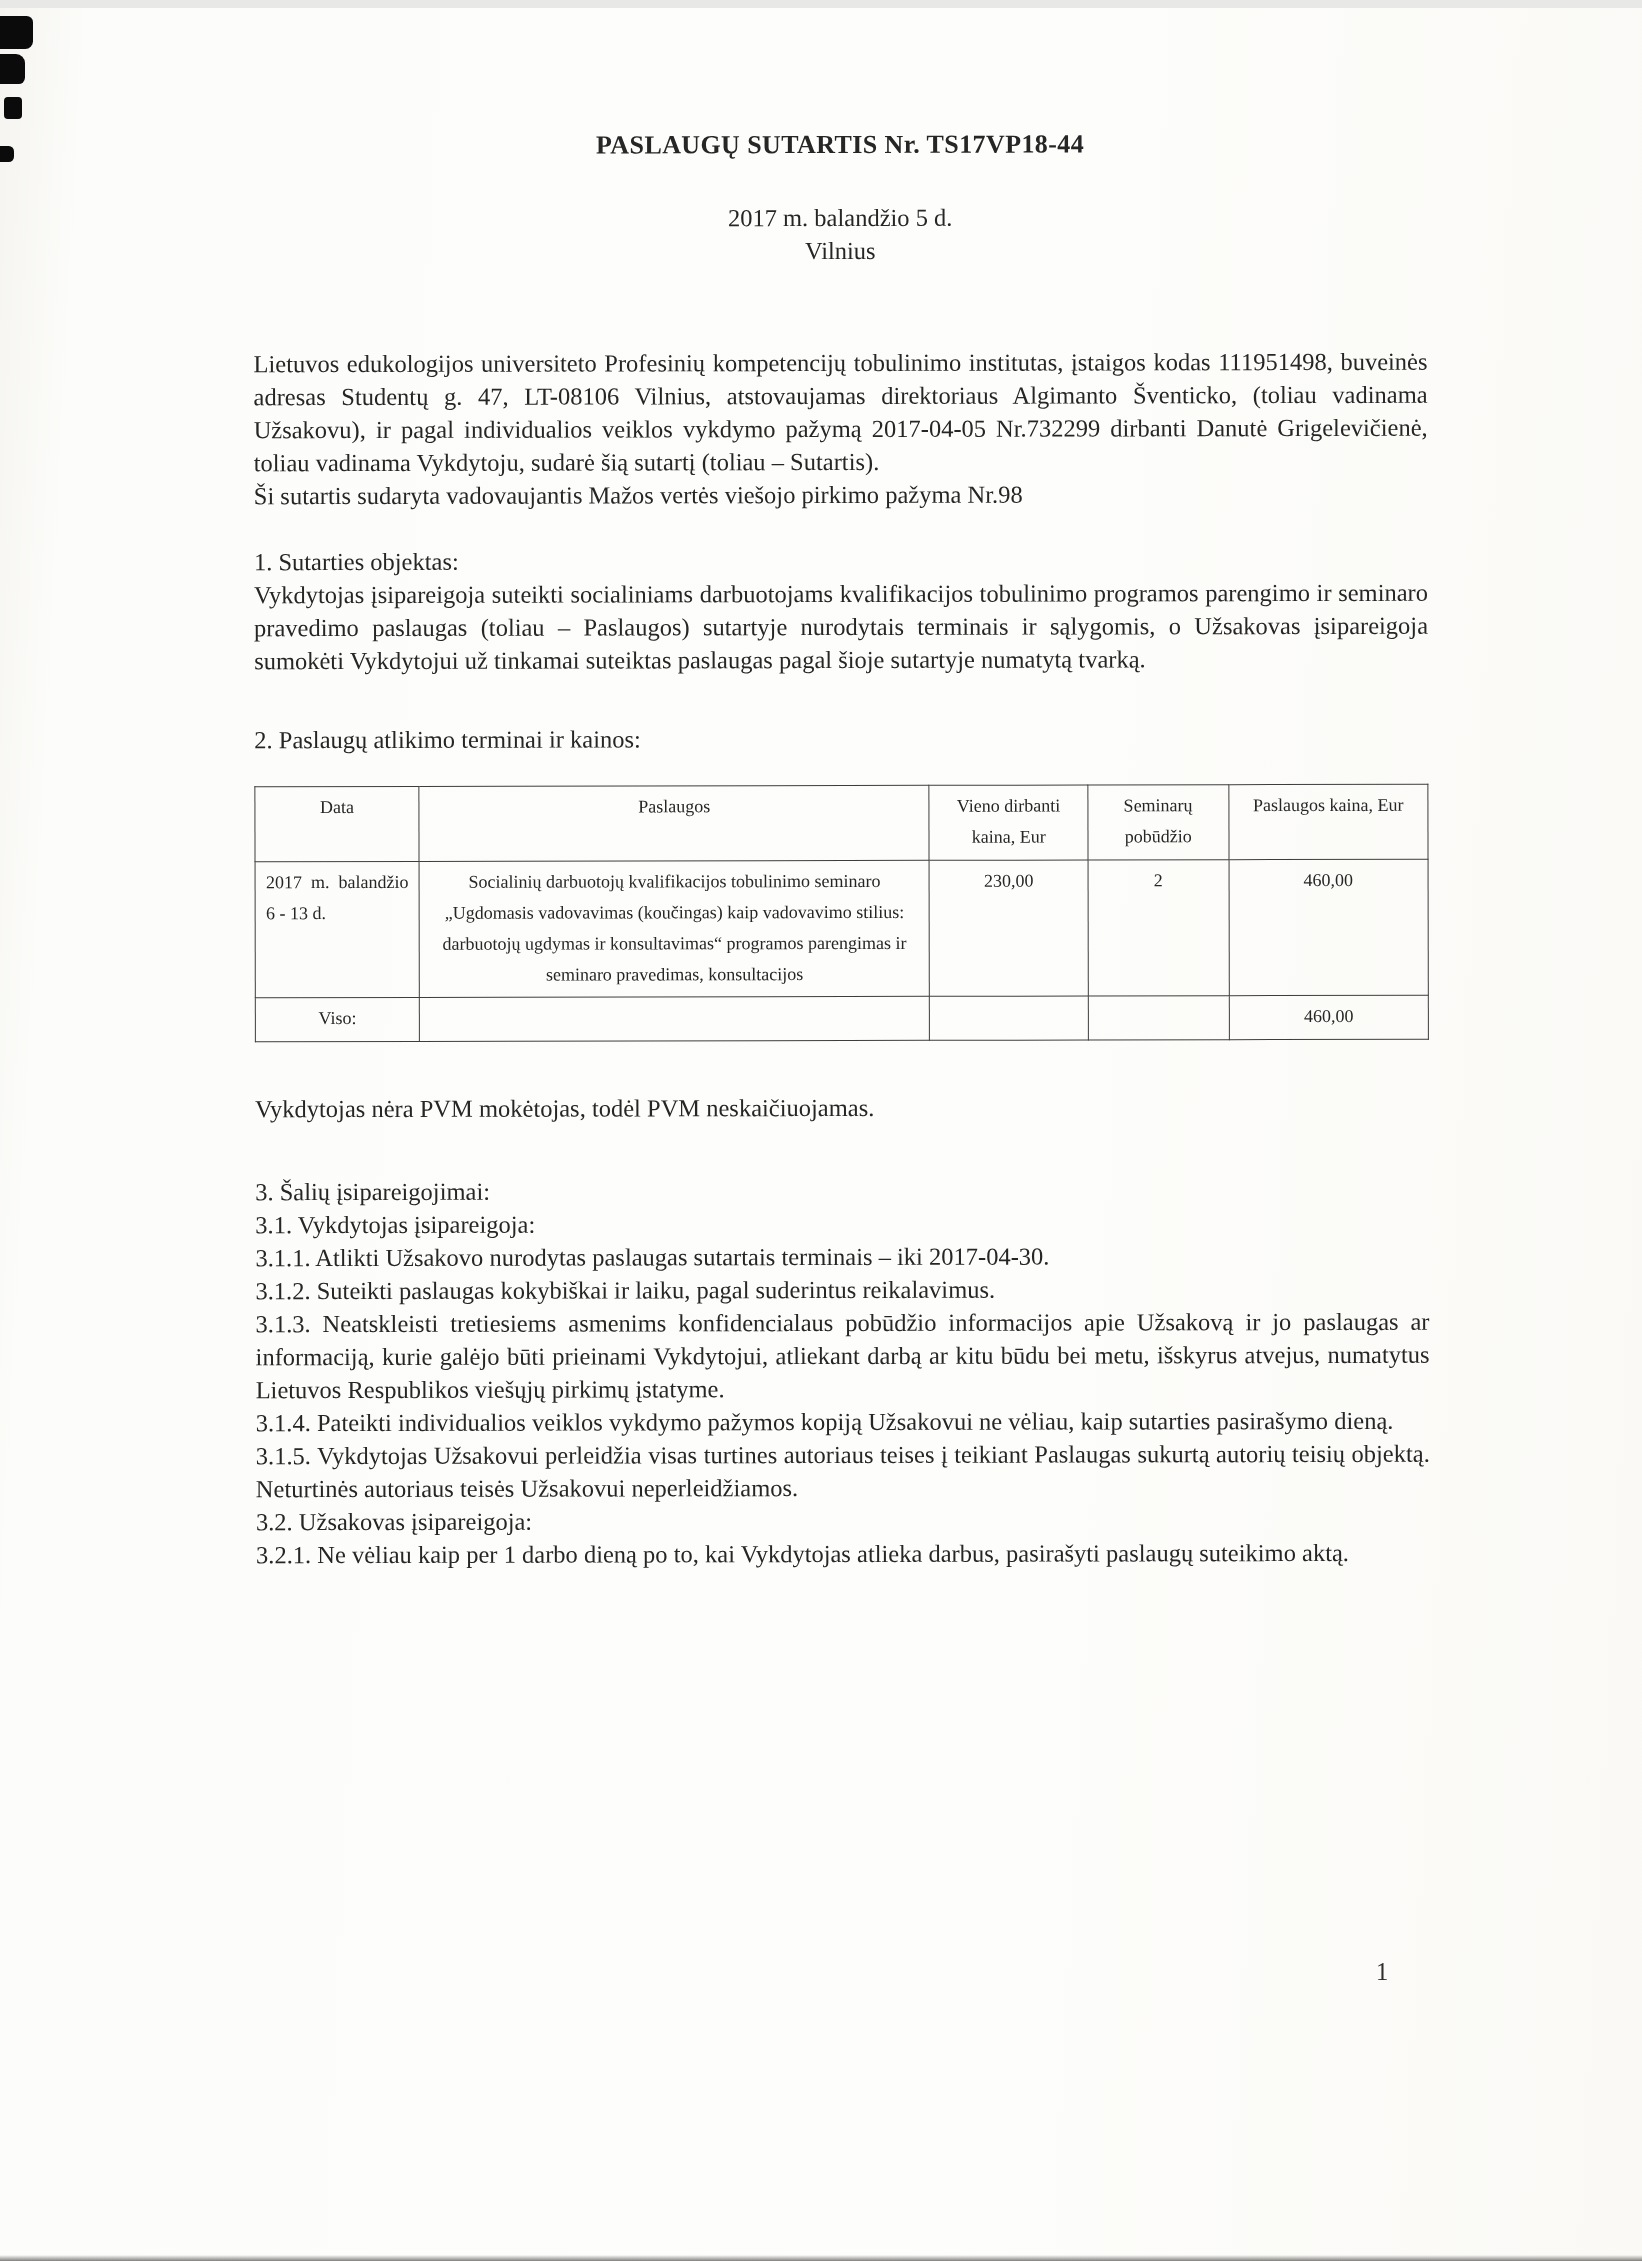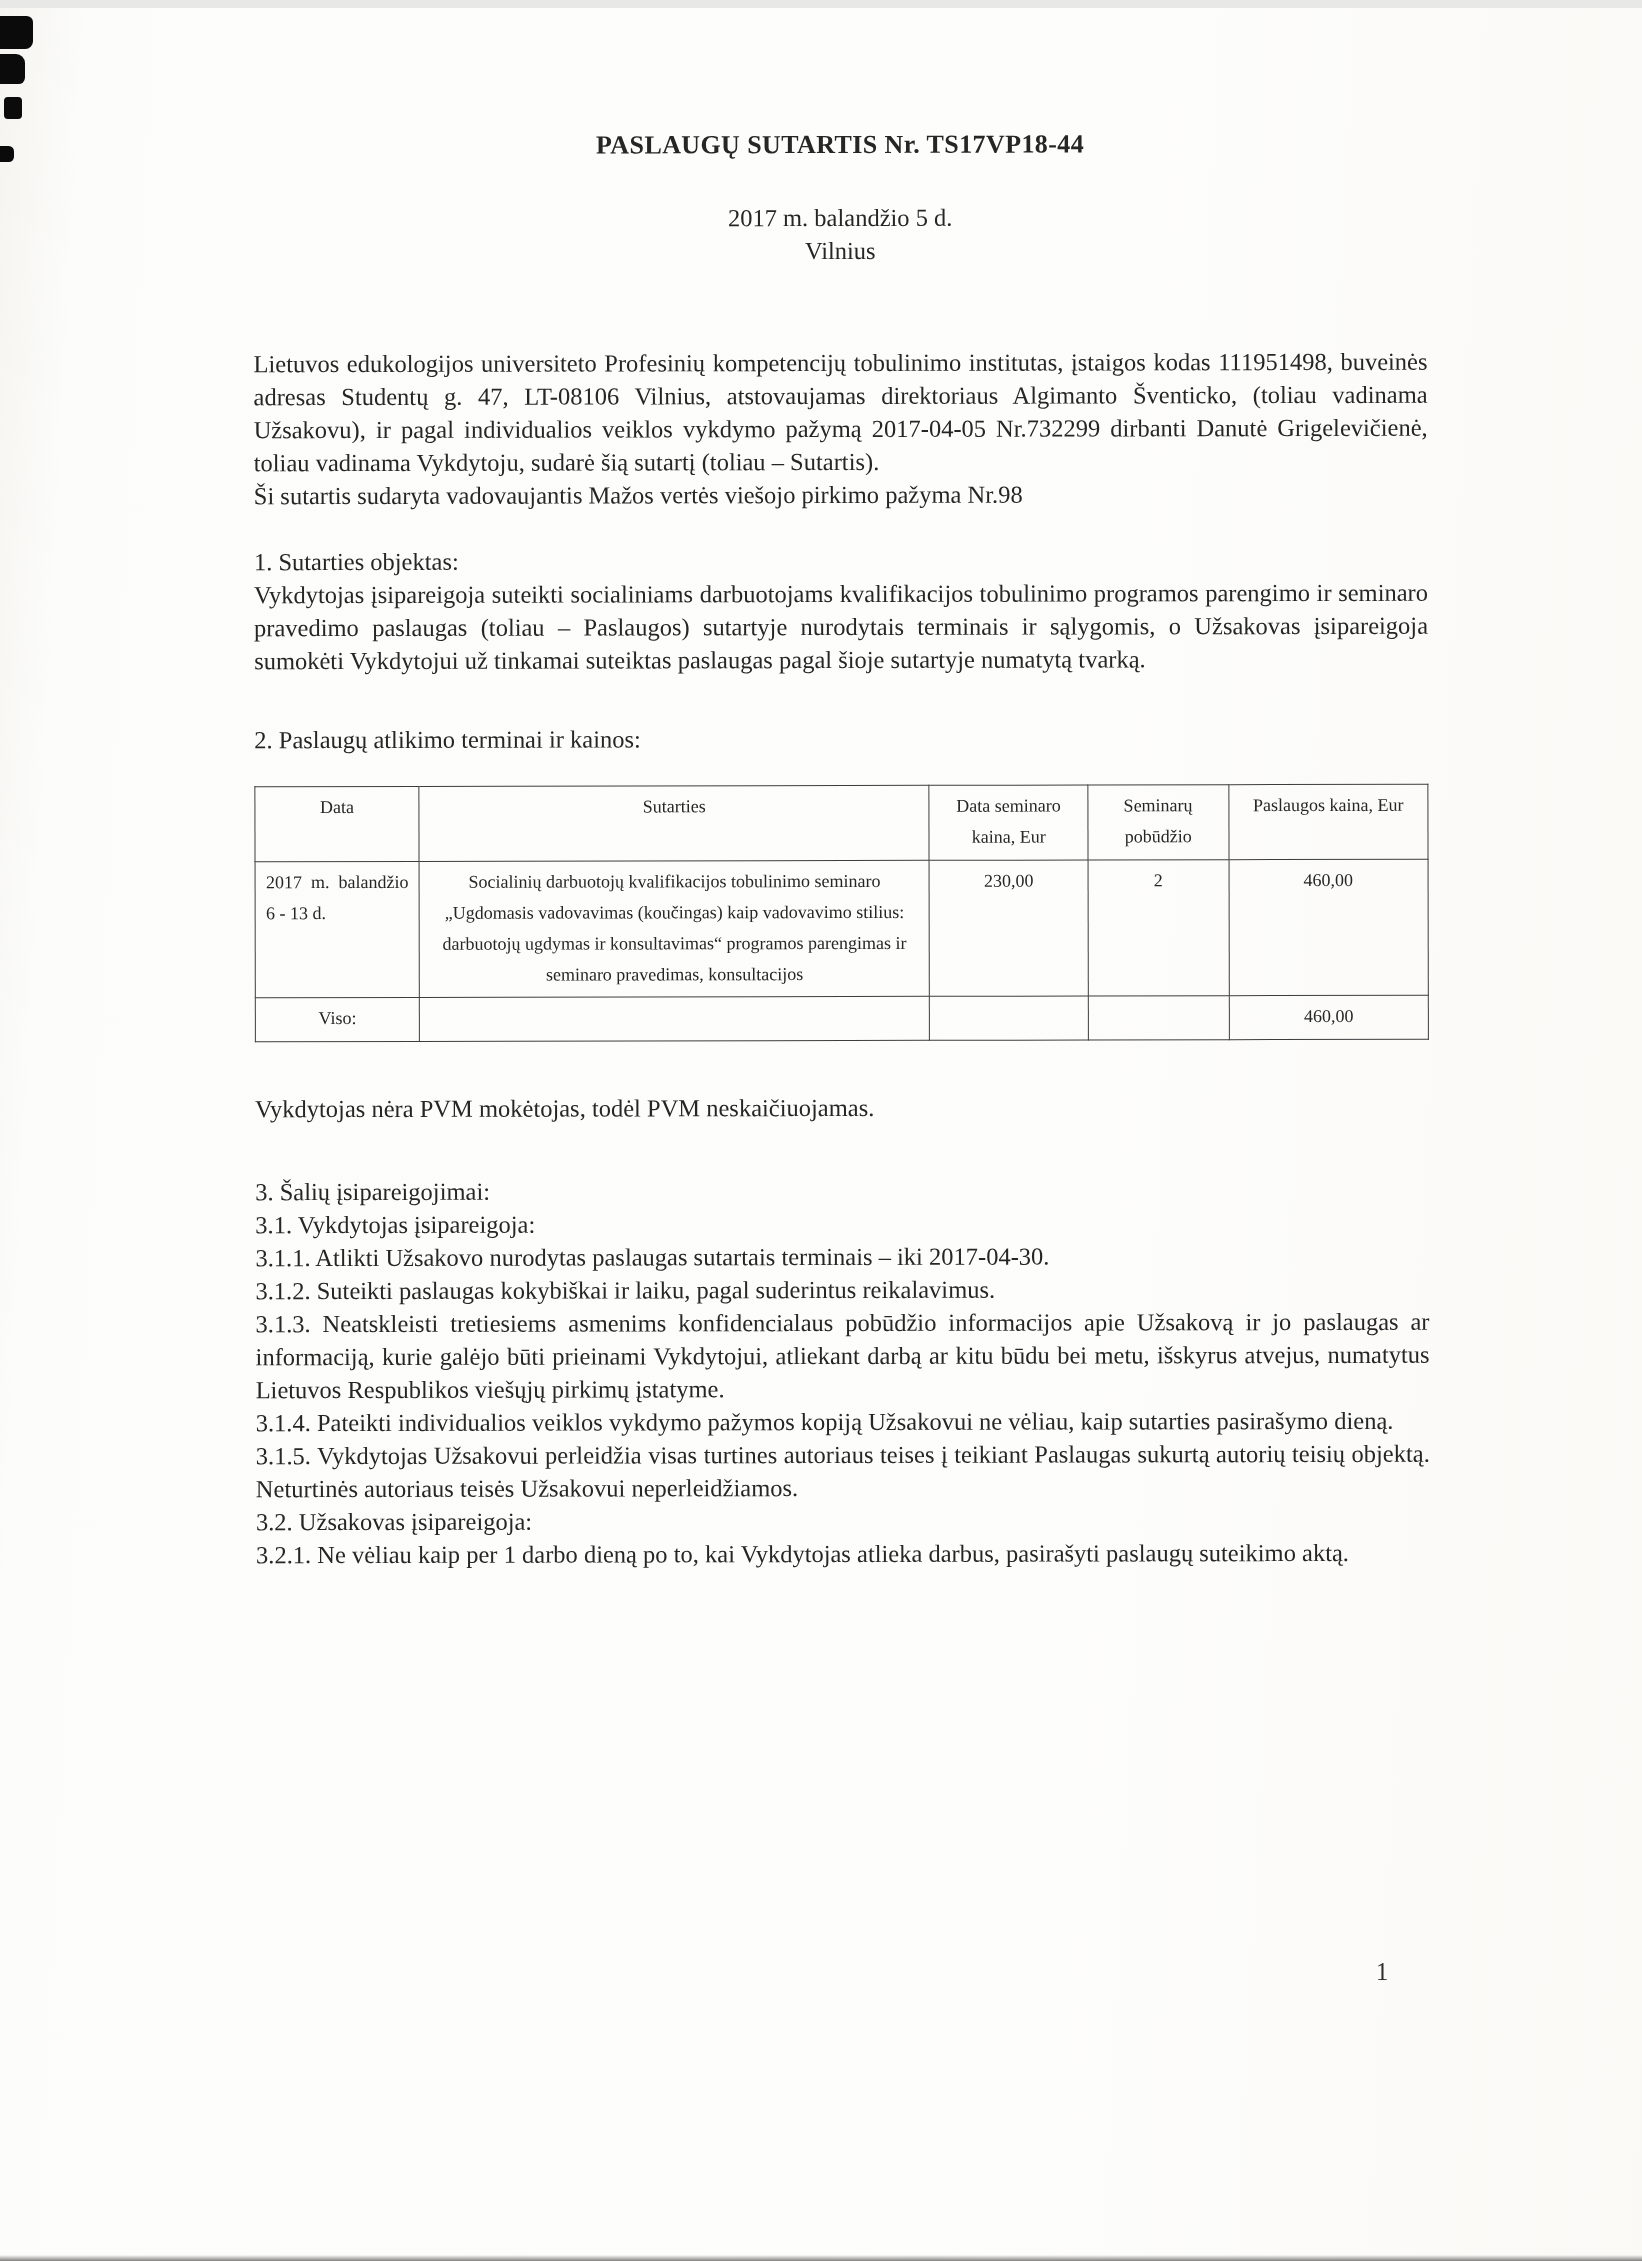--- a/index.html
+++ b/index.html
@@ -118,22 +118,22 @@
       <colgroup>
         <col class="col-date">
           <col class="col-serv">
           <col class="col-unit">
           <col class="col-count">
           <col class="col-total">
       </colgroup>
       <thead>
         <tr>
           <th>Data</th>
-          <th>Sutarties</th>
-          <th>Data seminaro kaina, Eur</th>
+          <th>Paslaugos</th>
+          <th>Vieno dirbanti kaina, Eur</th>
           <th>Seminarų pobūdžio</th>
           <th>Paslaugos kaina, Eur</th>
         </tr>
       </thead>
       <tbody>
         <tr>
           <td class="cell-date">2017 m. balandžio 6 - 13 d.</td>
           <td class="cell-serv">Socialinių darbuotojų kvalifikacijos tobulinimo seminaro „Ugdomasis vadovavimas (koučingas) kaip vadovavimo stilius: darbuotojų ugdymas ir konsultavimas“ programos parengimas ir seminaro pravedimas, konsultacijos</td>
           <td class="cell-num">230,00</td>
           <td class="cell-num">2</td>

